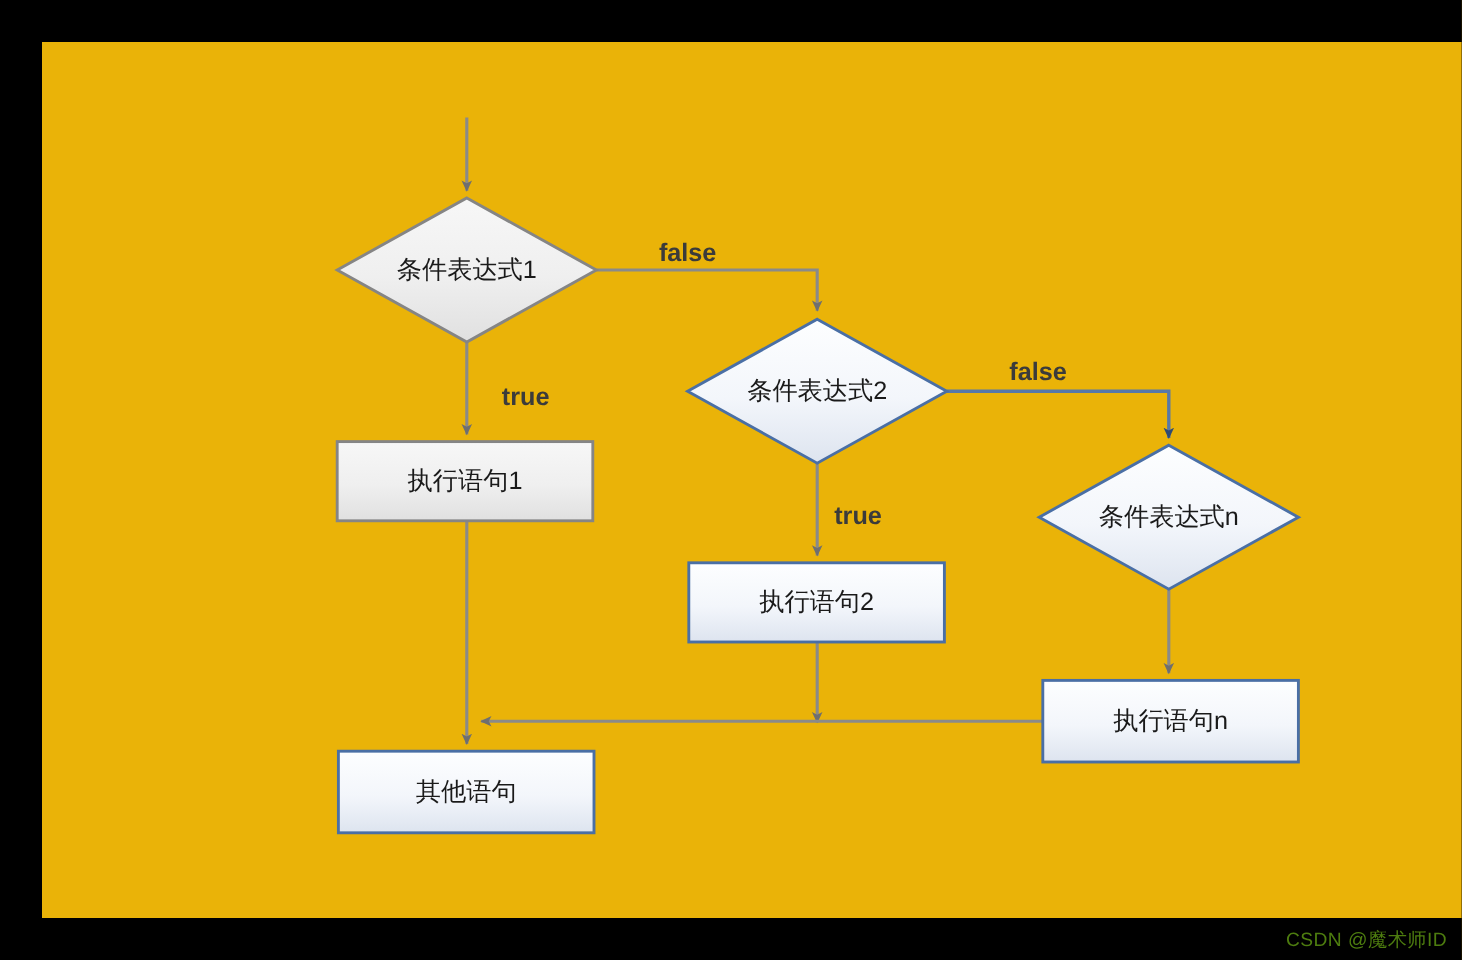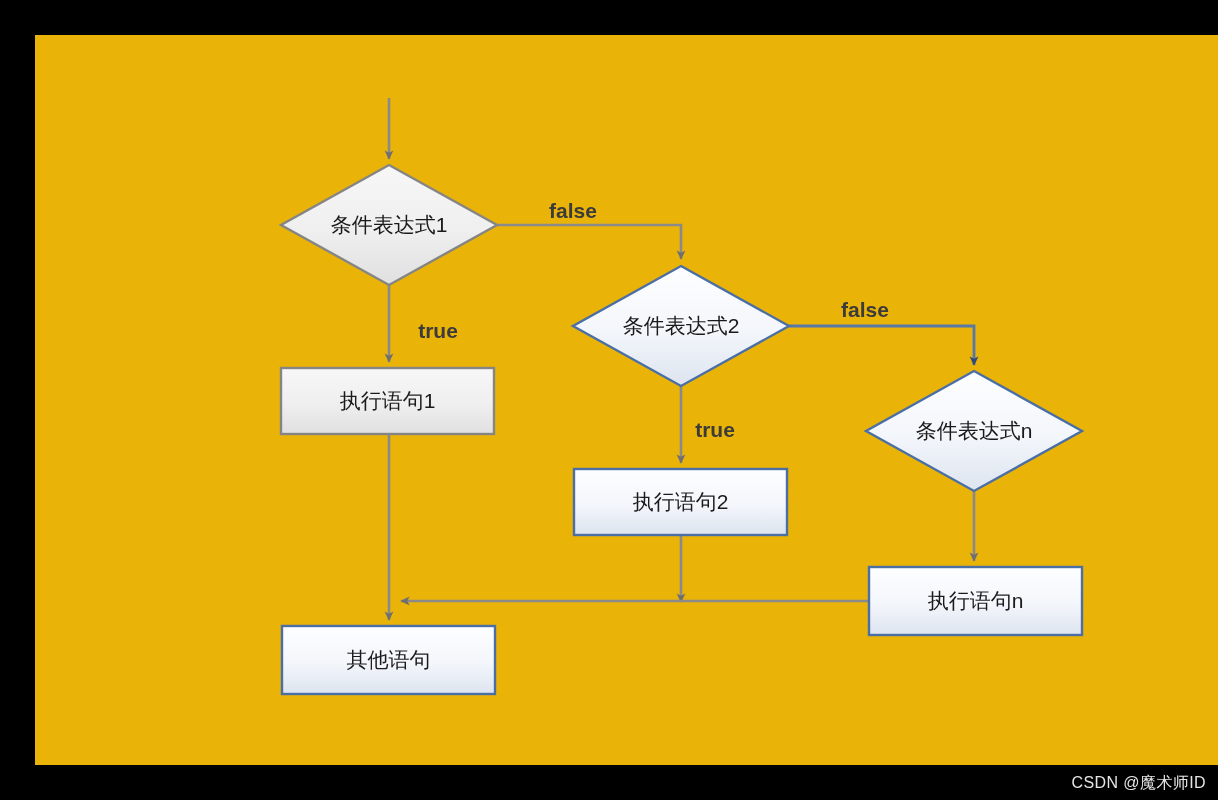--- a/index.html
+++ b/index.html
@@ -45,21 +45,21 @@
     fill: #3b3b3b;
     text-anchor: middle;
     dominant-baseline: middle;
   }
   #watermark {
     position: absolute;
     right: 12px;
     bottom: 6px;
     font-family: "Liberation Sans", sans-serif;
     font-size: 16px;
-    color: #e5e5e5;
+    color: #4d7c0f;
     letter-spacing: 0.4px;
     white-space: nowrap;
   }
 </style>
 </head>
 <body>
 
 <div id="screen">
   <div id="canvas">
     <svg id="flow-svg" viewBox="0 0 1147 730" xmlns="http://www.w3.org/2000/svg">

